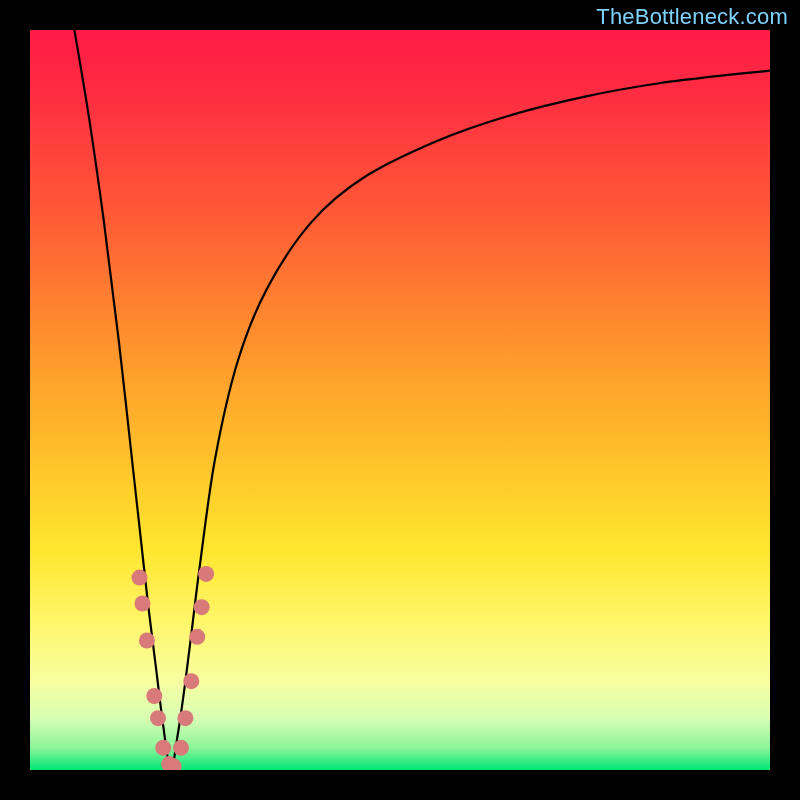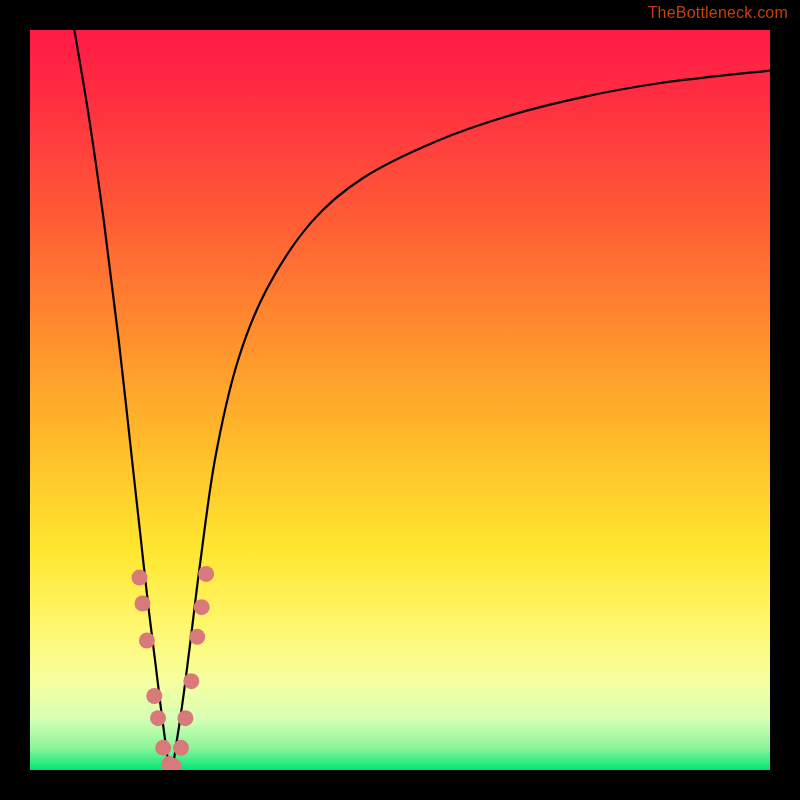--- a/index.html
+++ b/index.html
@@ -38,22 +38,22 @@
       #f7ffa0 88%,
       #d8ffb4 93%,
       #8cf59a 97%,
       #00e676 100%
     );
   }
   .watermark {
     position: absolute;
     top: 4px;
     right: 12px;
-    color: #c2410c;
-    font-size: 16px;
+    color: #7dd3fc;
+    font-size: 22px;
     font-weight: 500;
     letter-spacing: 0.2px;
     user-select: none;
   }
   svg.curve {
     position: absolute;
     left: 0;
     top: 0;
     width: 740px;
     height: 740px;

